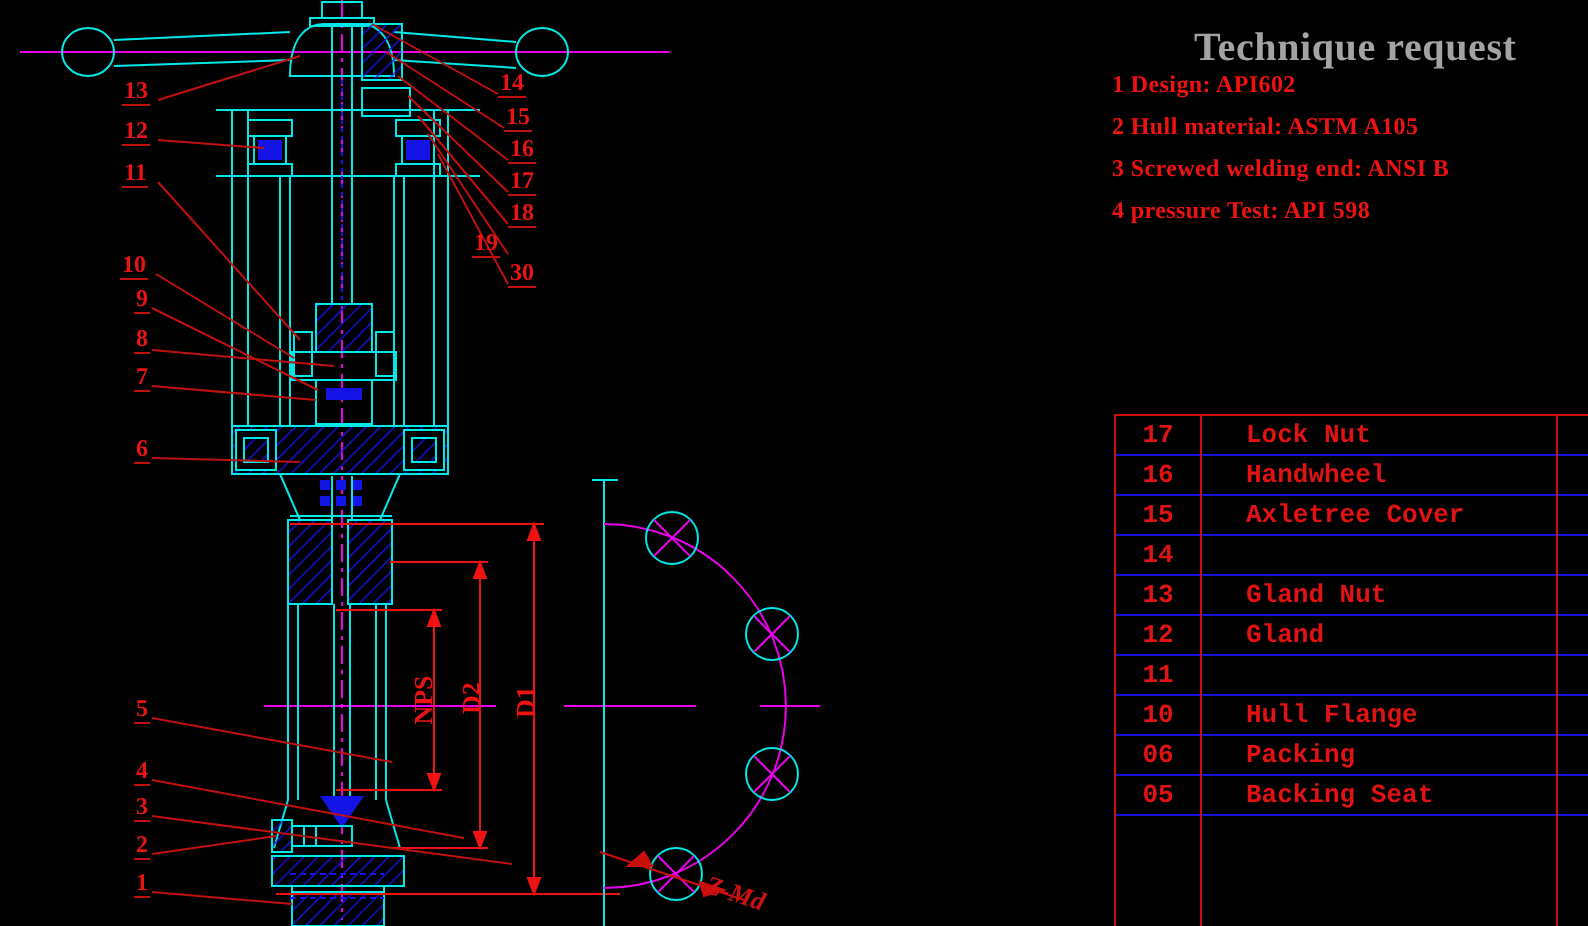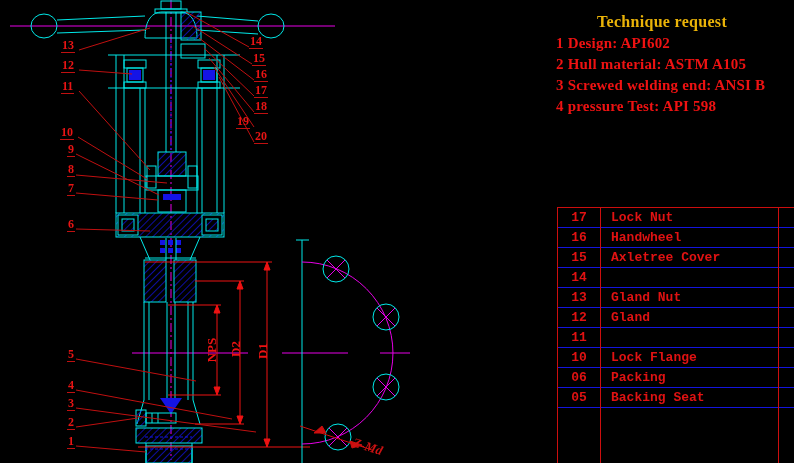--- a/index.html
+++ b/index.html
@@ -1,28 +1,28 @@
 <!DOCTYPE html>
 <html><head>
 <meta charset="utf-8">
 <style>
   html,body{margin:0;padding:0;background:#000;}
   #stage{position:relative;width:794px;height:463px;background:#000;overflow:hidden;
          font-family:"Liberation Serif",serif;}
   
-  .tech-title{position:absolute;left:597px;top:13px;color:#eab308;font-weight:bold;
-              font-size:16px;letter-spacing:.3px;}
-  .tech-item{position:absolute;left:556px;color:#ee1212;font-weight:bold;font-size:15px;
+  .tech-title{position:absolute;left:597px;top:13px;color:#a3a3a3;font-weight:bold;
+              font-size:20px;letter-spacing:.3px;}
+  .tech-item{position:absolute;left:556px;color:#ee1212;font-weight:bold;font-size:12px;
              white-space:nowrap;letter-spacing:.2px;}
   
   .tbl-rows{position:absolute;left:558px;top:208px;width:236px;}
   .tbl-row{height:19px;border-bottom:1px solid #1414dd;display:flex;align-items:center;
            color:#e01212;font-family:"Liberation Mono",monospace;font-weight:bold;font-size:13px;}
   .tbl-no{width:42px;text-align:center;}
-  .tbl-nm{padding-left:11px;white-space:nowrap;}
+  .tbl-nm{padding-left:23px;white-space:nowrap;}
   .vline{position:absolute;top:207px;height:256px;width:1px;background:#cc0e0e;}
   .tline{position:absolute;left:557px;top:207px;width:237px;height:1px;background:#cc0e0e;}
   
   .co{position:absolute;color:#e81414;font-weight:bold;font-size:12px;line-height:11px;
       border-bottom:1px solid #c01010;padding:0 1px 1px 1px;}
 </style>
 </head>
 <body>
 
 <div id="stage">
@@ -222,21 +222,21 @@
   <div class="co" style="left:67px;top:398px">3</div>
   <div class="co" style="left:67px;top:417px">2</div>
   <div class="co" style="left:67px;top:436px">1</div>
 
   <div class="co" style="left:249px;top:36px">14</div>
   <div class="co" style="left:252px;top:53px">15</div>
   <div class="co" style="left:254px;top:69px">16</div>
   <div class="co" style="left:254px;top:85px">17</div>
   <div class="co" style="left:254px;top:101px">18</div>
   <div class="co" style="left:236px;top:116px">19</div>
-  <div class="co" style="left:254px;top:131px">20</div>
+  <div class="co" style="left:254px;top:131px">30</div>
 
   <div>
     <div class="tech-title">Technique request</div>
     <div class="tech-item" style="top:35px">1 Design: API602</div>
     <div class="tech-item" style="top:56px">2 Hull material: ASTM A105</div>
     <div class="tech-item" style="top:77px">3 Screwed welding end: ANSI B</div>
     <div class="tech-item" style="top:98px">4 pressure Test: API 598</div>
   </div>
 
   <div>
@@ -263,21 +263,21 @@
         </div>
       <div class="tbl-row">
           <span class="tbl-no">12</span>
           <span class="tbl-nm">Gland</span>
         </div>
       <div class="tbl-row">
           <span class="tbl-no">11</span>
         </div>
       <div class="tbl-row">
           <span class="tbl-no">10</span>
-          <span class="tbl-nm">Lock Flange</span>
+          <span class="tbl-nm">Hull Flange</span>
         </div>
       <div class="tbl-row">
           <span class="tbl-no">06</span>
           <span class="tbl-nm">Packing</span>
         </div>
       <div class="tbl-row">
           <span class="tbl-no">05</span>
           <span class="tbl-nm">Backing Seat</span>
         </div>
     </div>

